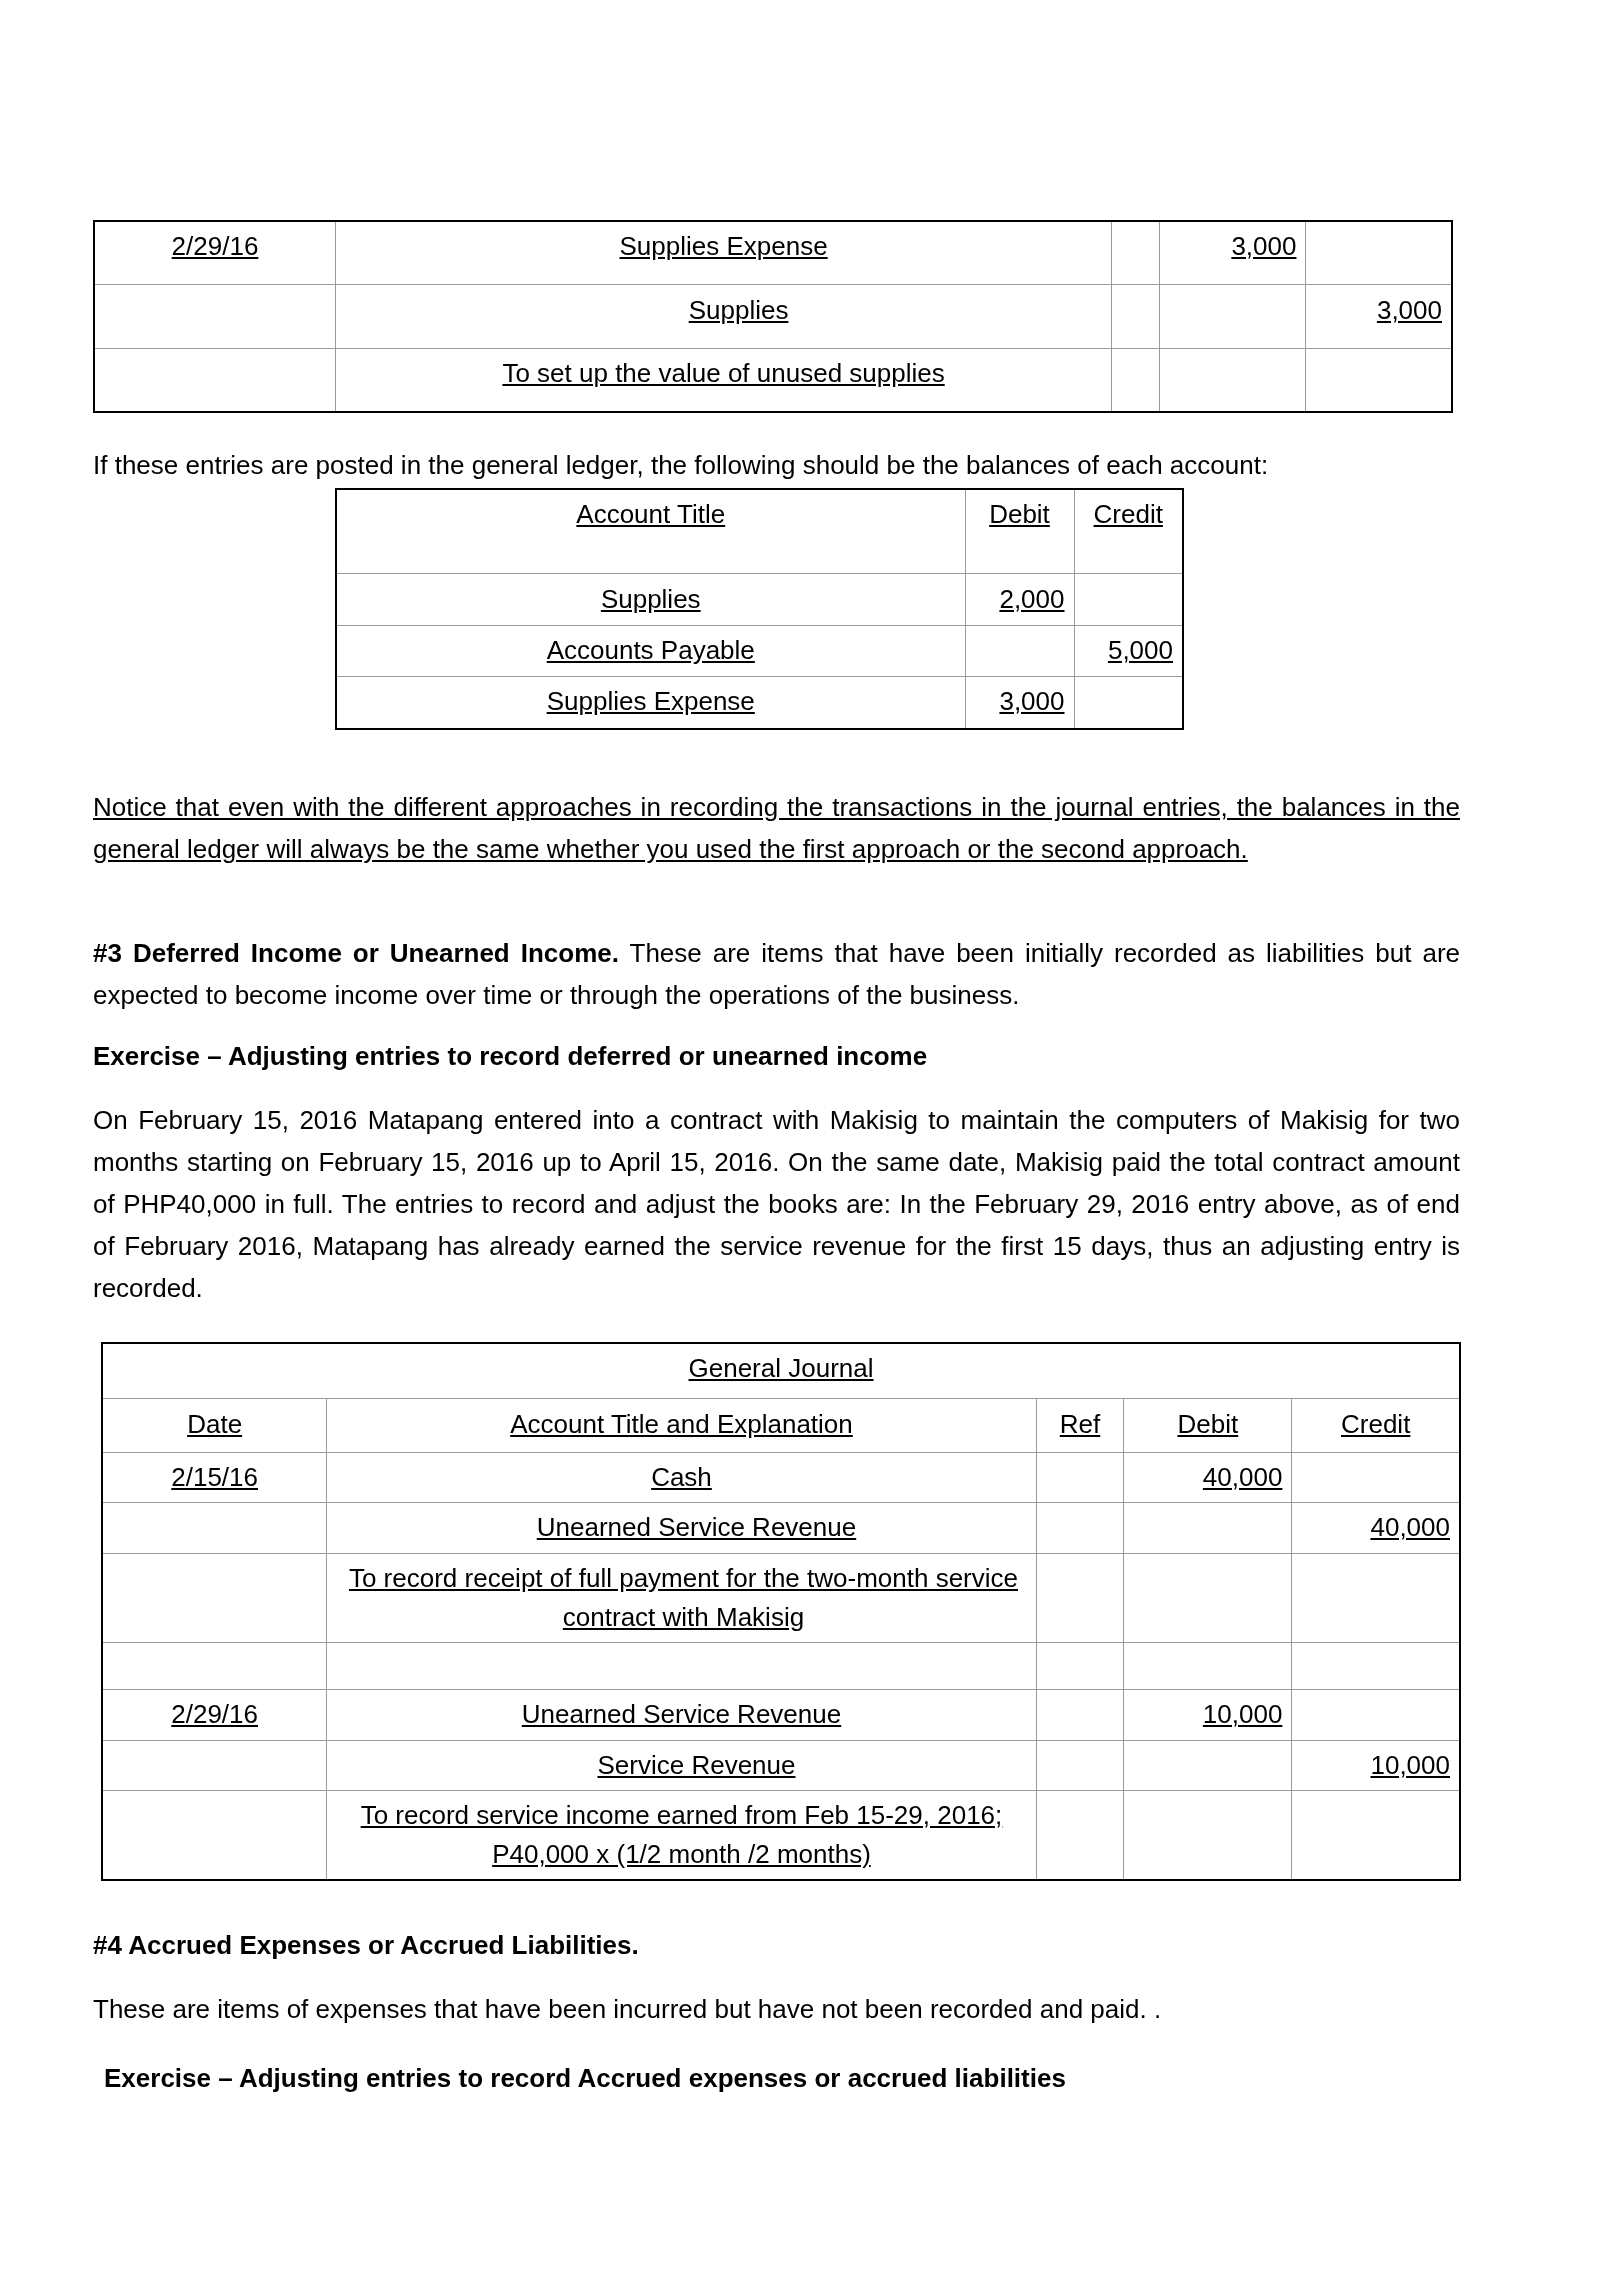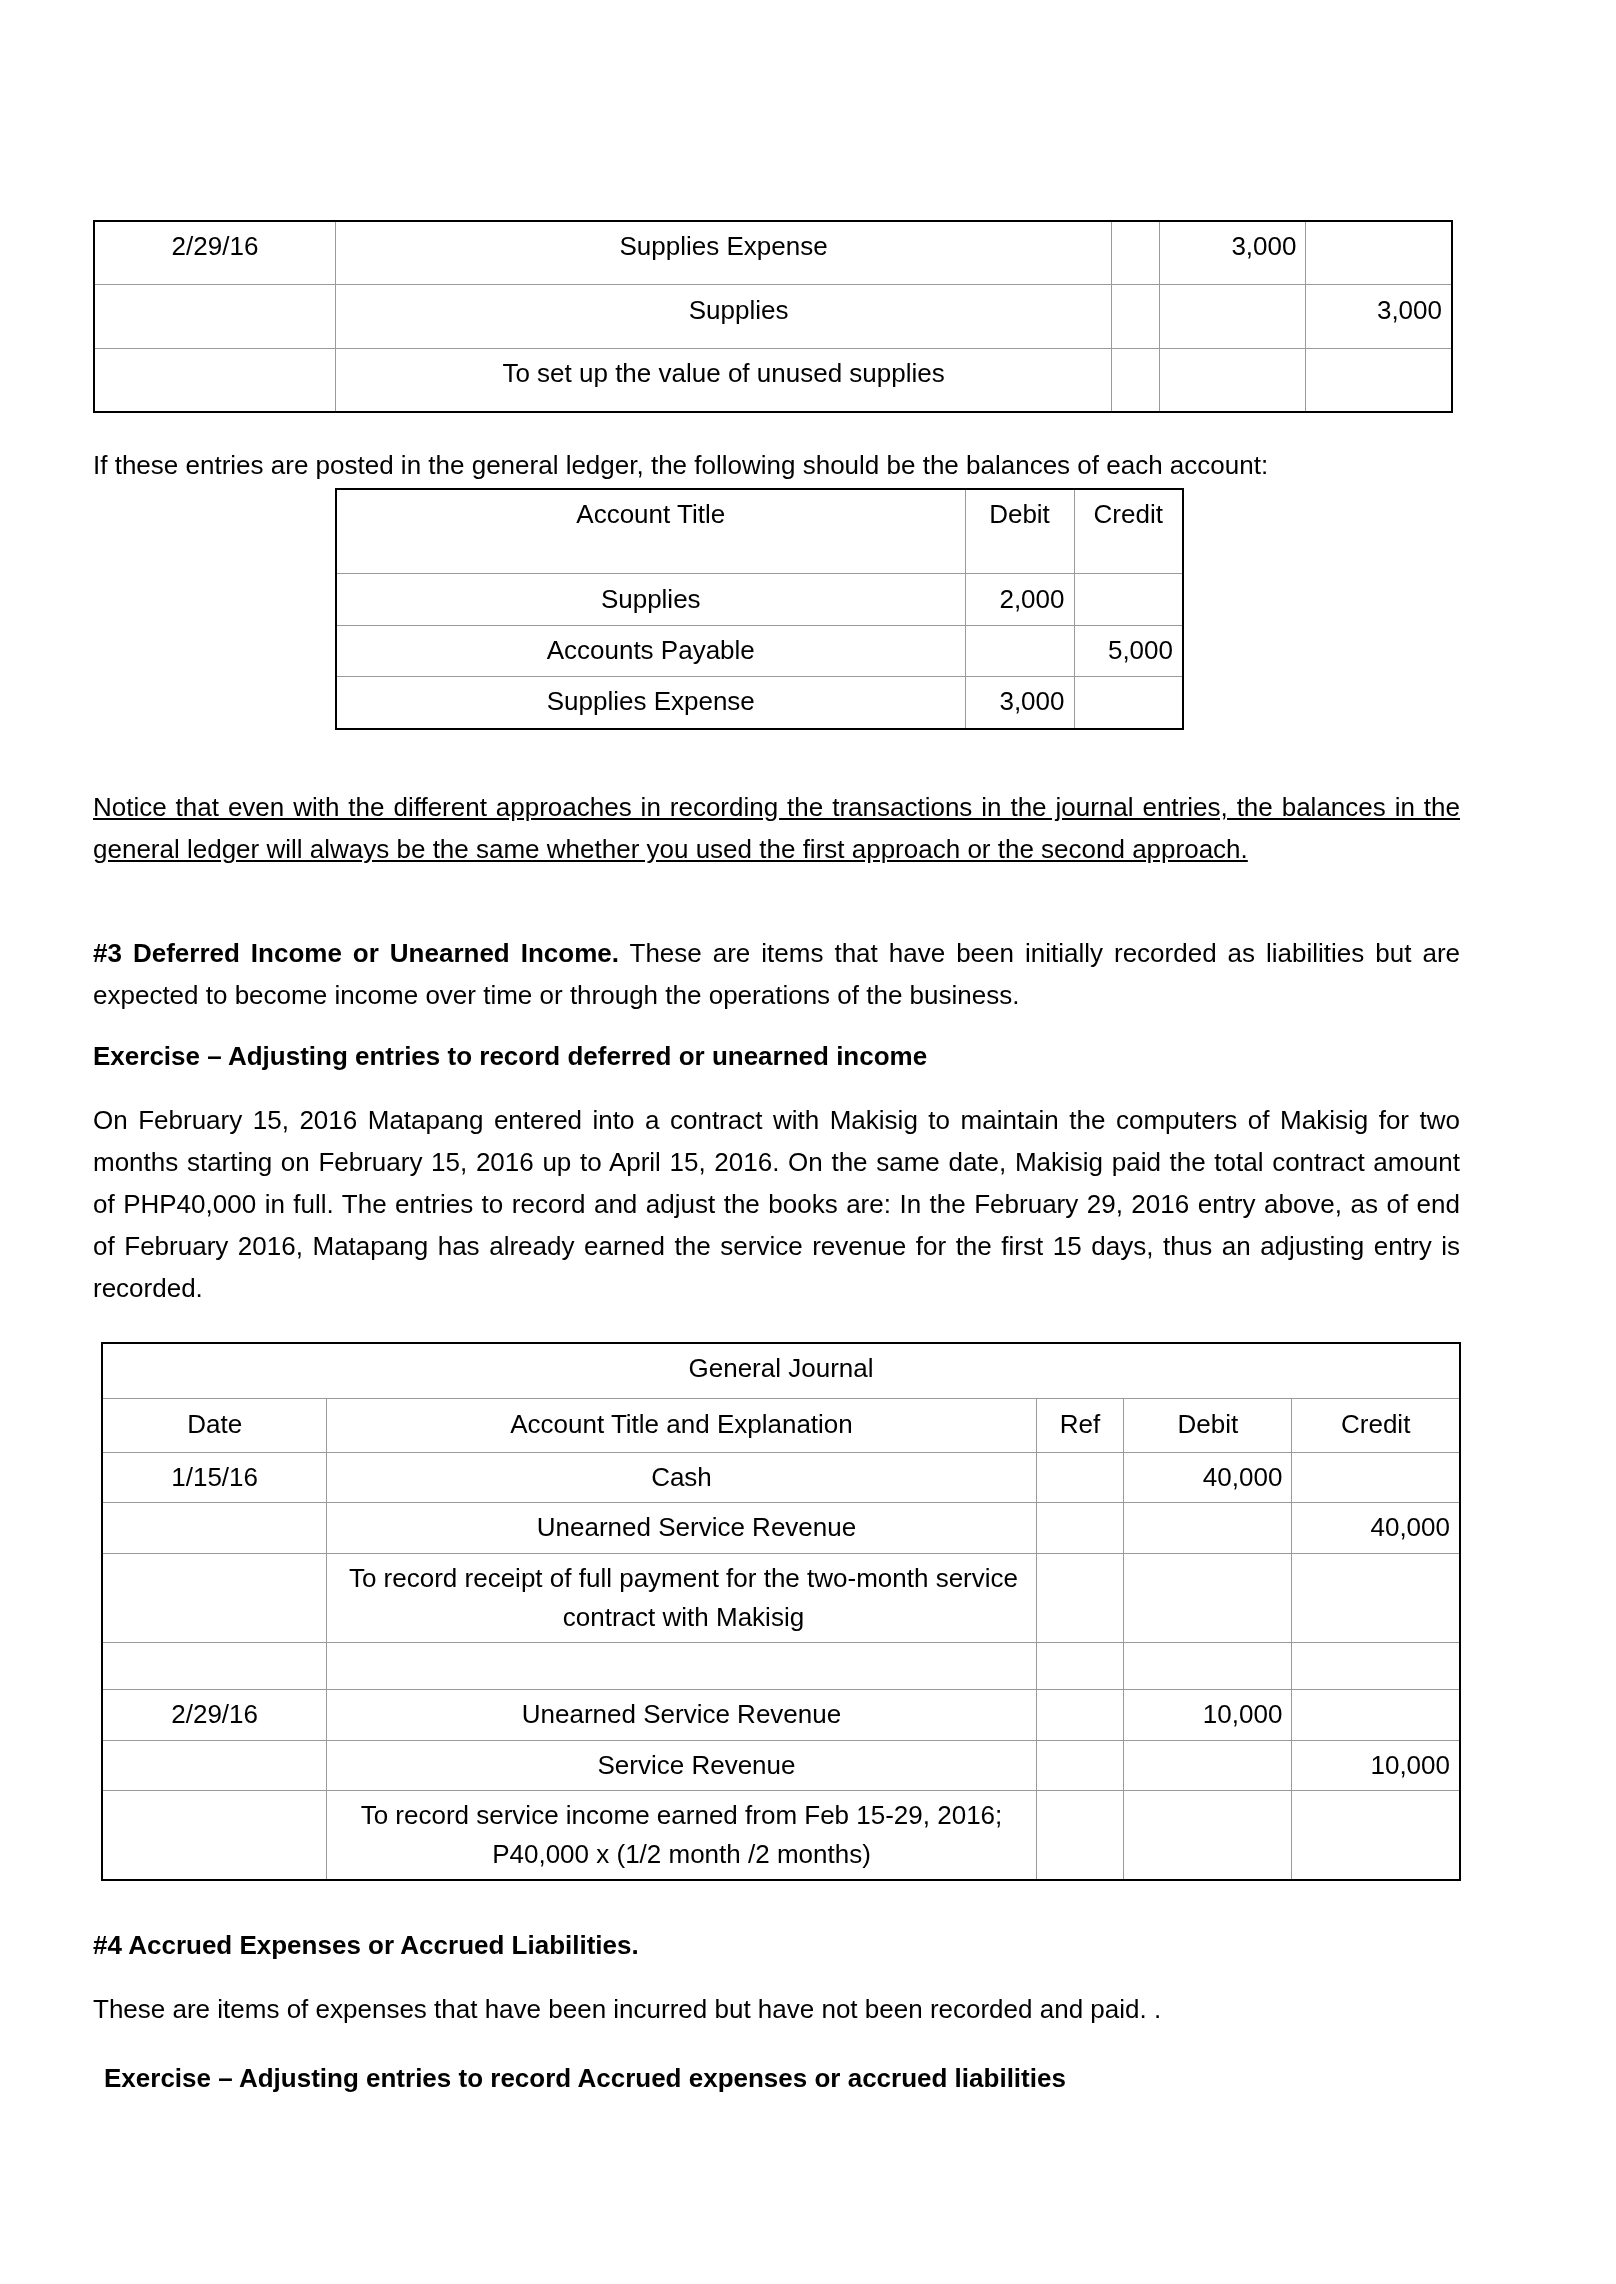--- a/index.html
+++ b/index.html
@@ -35,20 +35,21 @@
   .para.nojust { text-align: left; }
   .bold { font-weight: bold; }
 
   
   table.doc {
     position: absolute;
     border-collapse: collapse;
     table-layout: fixed;
     font-size: 26px;
     background: #0369a1;
+    text-decoration: underline;
   }
   table.doc td, table.doc th {
     border: 1.3px solid #9a9a9a;
     padding: 5.2px 9px;
     vertical-align: top;
     font-weight: normal;
     line-height: 1.5;
     background: #fff;
   }
   table.doc {
@@ -165,21 +166,21 @@
       </tr>
       <tr>
         <td class="hdr" style="height:42px;">Date</td>
         <td class="hdr">Account Title and Explanation</td>
         <td class="hdr">Ref</td>
         <td class="hdr">Debit</td>
         <td class="hdr">Credit</td>
       </tr>
 
       <tr>
-        <td class="c-center">1/15/16</td>
+        <td class="c-center">2/15/16</td>
         <td class="c-left">Cash</td>
         <td class="c-center"></td>
         <td class="c-right">40,000</td>
         <td class="c-right"></td>
       </tr>
 
       <tr>
         <td class="c-center"></td>
         <td class="c-left indent1">Unearned Service Revenue</td>
         <td class="c-center"></td>

